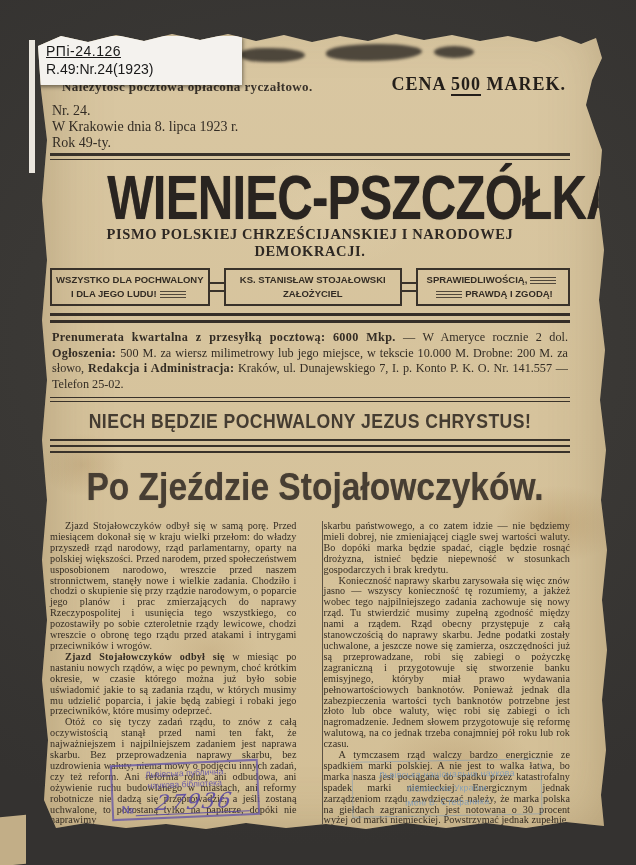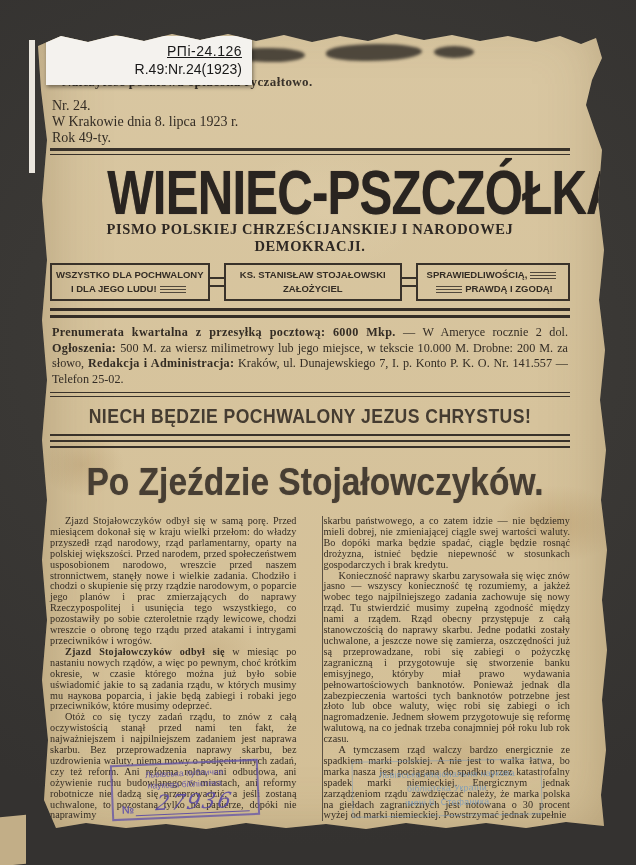--- a/index.html
+++ b/index.html
@@ -24,22 +24,22 @@
     clip-path:polygon(2px 46px,25px 36px,52px 42px,80px 35px,108px 41px,136px 34px,164px 40px,192px 34px,220px 41px,248px 35px,276px 42px,304px 36px,332px 41px,360px 34px,388px 40px,416px 35px,444px 41px,472px 36px,500px 42px,524px 36px,545px 44px,560px 38px,566px 58px,556px 80px,550px 105px,558px 128px,566px 150px,562px 200px,568px 250px,563px 300px,569px 350px,564px 400px,570px 450px,565px 500px,571px 550px,566px 600px,571px 650px,566px 700px,570px 750px,565px 795px,568px 826px,530px 822px,490px 828px,450px 823px,410px 828px,370px 823px,330px 829px,290px 824px,250px 828px,210px 823px,170px 829px,130px 824px,90px 828px,50px 823px,20px 828px,8px 800px,12px 740px,6px 680px,11px 620px,6px 560px,11px 500px,6px 440px,11px 380px,6px 320px,11px 260px,6px 200px,11px 140px,5px 90px);}
 
   .smudge{position:absolute;background:#2c2823;filter:blur(1.5px);opacity:.8;}
   .smudge.s1{left:205px;top:48px;width:64px;height:14px;border-radius:40% 60% 55% 45%;}
   .smudge.s2{left:290px;top:44px;width:96px;height:17px;border-radius:55% 45% 60% 40%;}
   .smudge.s3{left:398px;top:46px;width:40px;height:12px;border-radius:50%;}
 
   .content{position:absolute;left:14px;top:0;width:520px;color:#2e2721;}
 
   
-  .label{position:absolute;left:10px;top:36px;width:186px;padding:7px 10px 8px;background:#f4f2ee;
-    box-shadow:1px 2px 4px rgba(0,0,0,.45);z-index:6;text-align:right;
+  .label{position:absolute;left:0;top:36px;width:186px;padding:7px 10px 8px;background:#f4f2ee;
+    box-shadow:1px 2px 4px rgba(0,0,0,.45);z-index:6;text-align:left;
     font-family:"Liberation Sans",sans-serif;color:#191919;}
   .label .l1{font-size:14px;letter-spacing:.5px;text-decoration:underline;}
   .label .l2{font-size:14px;margin-top:2px;}
 
   .toprow{display:flex;justify-content:space-between;align-items:flex-end;padding-top:74px;}
   .postage{font-weight:bold;font-size:13px;margin-left:12px;letter-spacing:.4px;color:#39322a;}
   .price{font-weight:bold;font-size:18px;letter-spacing:1px;margin-right:4px;color:#241f1a;}
   .price .p500{border-bottom:2.5px solid #241f1a;padding-bottom:0px;}
 
   .dateline{display:flex;justify-content:space-between;align-items:baseline;font-size:14px;margin-top:8px;padding:0 4px 0 2px;color:#332c24;flex-direction:column;}
@@ -108,20 +108,21 @@
 
     <div class="label">
       <div class="l1">РПі-24.126</div>
       <div class="l2">R.49:Nr.24(1923)</div>
     </div>
 
     <div class="content">
 
       <div class="toprow">
         <div class="postage">Należytość pocztowa opłacona ryczałtowo.</div>
+        <div class="price"><span>CENA </span><span class="p500">500</span><span> MAREK.</span></div>
       </div>
 
       <div class="dateline">
         <span>Nr. 24.</span>
         <span>W Krakowie dnia 8. lipca 1923 r.</span>
         <span>Rok 49-ty.</span>
       </div>
       <div class="rule-dbl"></div>
 
       <div class="masthead">WIENIEC-PSZCZÓŁKA</div>
@@ -151,21 +152,21 @@
       <div class="rule-2thin"></div>
 
       <div class="banner">NIECH BĘDZIE POCHWALONY JEZUS CHRYSTUS!</div>
       <div class="rule-3"></div>
 
       <div class="headline">Po Zjeździe Stojałowczyków.</div>
 
       <div class="cols">
         <div class="col left">
           <p><b></b><span>Zjazd Stojałowczyków odbył się w samą porę. Przed miesiącem dokonał się w kraju wielki przełom: do władzy przyszedł rząd narodowy, rząd parlamentarny, oparty na polskiej większości. Przed narodem, przed społeczeństwem usposobionem narodowo, wreszcie przed naszem stronnictwem, stanęły nowe i wielkie zadania. Chodziło i chodzi o skupienie się przy rządzie narodowym, o poparcie jego planów i prac zmierzających do naprawy Rzeczypospolitej i usunięcia tego wszystkiego, co pozostawiły po sobie czteroletnie rządy lewicowe, chodzi wreszcie o obronę tego rządu przed atakami i intrygami przeciwników i wrogów.</span></p>
-          <p><b>Zjazd Stojałowczyków odbył się</b><span> w miesiąc po nastaniu nowych rządów, a więc po pewnym, choć krótkim okresie, w czasie którego można już było sobie uświadomić jakie to są zadania rządu, w których musimy mu наукова poparcia, i jakie będą zabiegi i robaki jego przeciwników, które musimy odeprzeć.</span></p>
+          <p><b>Zjazd Stojałowczyków odbył się</b><span> w miesiąc po nastaniu nowych rządów, a więc po pewnym, choć krótkim okresie, w czasie którego można już było sobie uświadomić jakie to są zadania rządu, w których musimy mu udzielić poparcia, i jakie będą zabiegi i robaki jego przeciwników, które musimy odeprzeć.</span></p>
           <p><b></b><span>Otóż co się tyczy zadań rządu, to znów z całą oczywistością stanął przed nami ten fakt, że najważniejszem i najpilniejszem zadaniem jest naprawa skarbu. Bez przeprowadzenia naprawy skarbu, bez uzdrowienia waluty, niema mowy o podjęciu innych zadań, czy też reform. Ani reforma rolna, ani odbudowa, ani ożywienie ruchu budowlanego w miastach, ani reformy robotnicze nie dadzą się przeprowadzić, a jeśli zostaną uchwalone, to pozostaną tylko na papierze, dopóki nie naprawimy</span></p>
         </div>
         <div class="col right">
           <p class="noindent"><b></b><span>skarbu państwowego, a co zatem idzie — nie będziemy mieli dobrej, nie zmieniającej ciągle swej wartości waluty. Bo dopóki marka będzie spadać, ciągle będzie rosnąć drożyzna, istnieć będzie niepewność w stosunkach gospodarczych i brak kredytu.</span></p>
           <p><b></b><span>Konieczność naprawy skarbu zarysowała się więc znów jasno — wszyscy konieczność tę rozumiemy, a jakżeż wobec tego najpilniejszego zadania zachowuje się nowy rząd. Tu stwierdzić musimy zupełną zgodność między nami a rządem. Rząd obecny przystępuje z całą stanowczością do naprawy skarbu. Jedne podatki zostały uchwalone, a jeszcze nowe się zamierza, oszczędności już są przeprowadzane, robi się zabiegi o pożyczkę zagraniczną i przygotowuje się stworzenie banku emisyjnego, któryby miał prawo wydawania pełnowartościowych banknotów. Ponieważ jednak dla zabezpieczenia wartości tych banknotów potrzebne jest złoto lub obce waluty, więc robi się zabiegi o ich nagromadzenie. Jednem słowem przygotowuje się reformę walutową, na co jednak trzeba conajmniej pół roku lub rok czasu.</span></p>
           <p><b></b><span>A tymczasem rząd walczy bardzo energicznie ze spadkiem marki polskiej. A nie jest to walka łatwa, bo marka nasza jest pociągana do spadku przez katastrofalny spadek marki niemieckiej. Energicznym jednak zarządzeniom rządu zawdzięczać należy, że marka polska na giełdach zagranicznych jest notowana o 30 procent wyżej od marki niemieckiej. Powstrzymać jednak zupełnie</span></p>
         </div>
       </div>
     </div>
 

